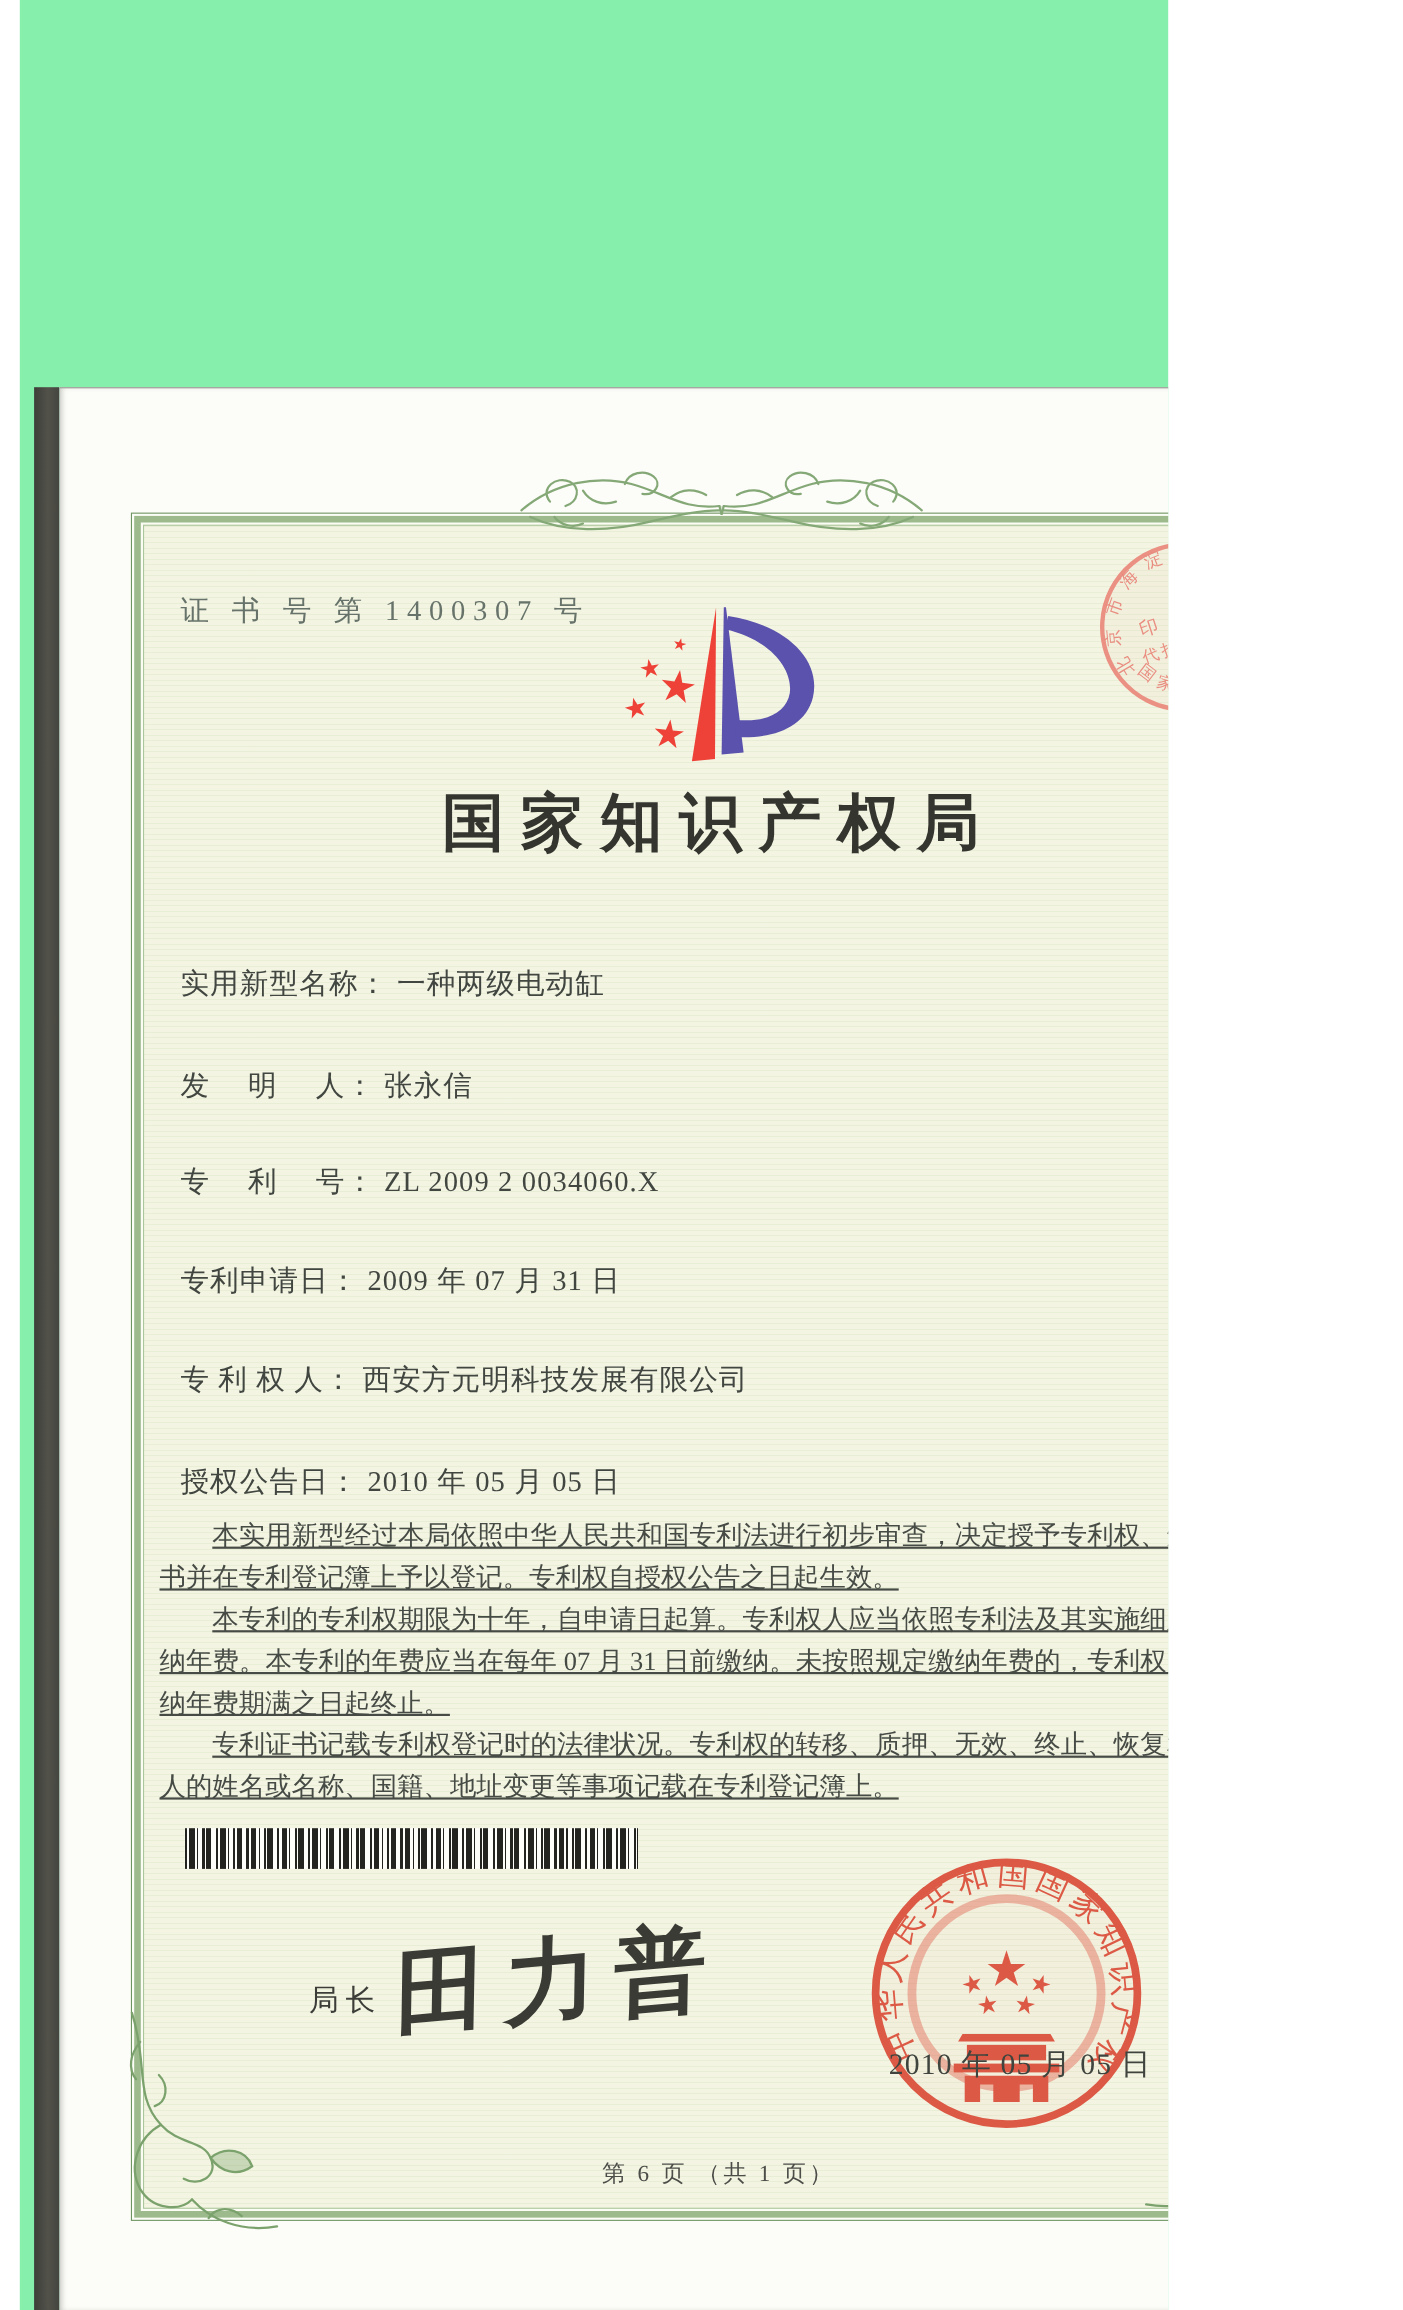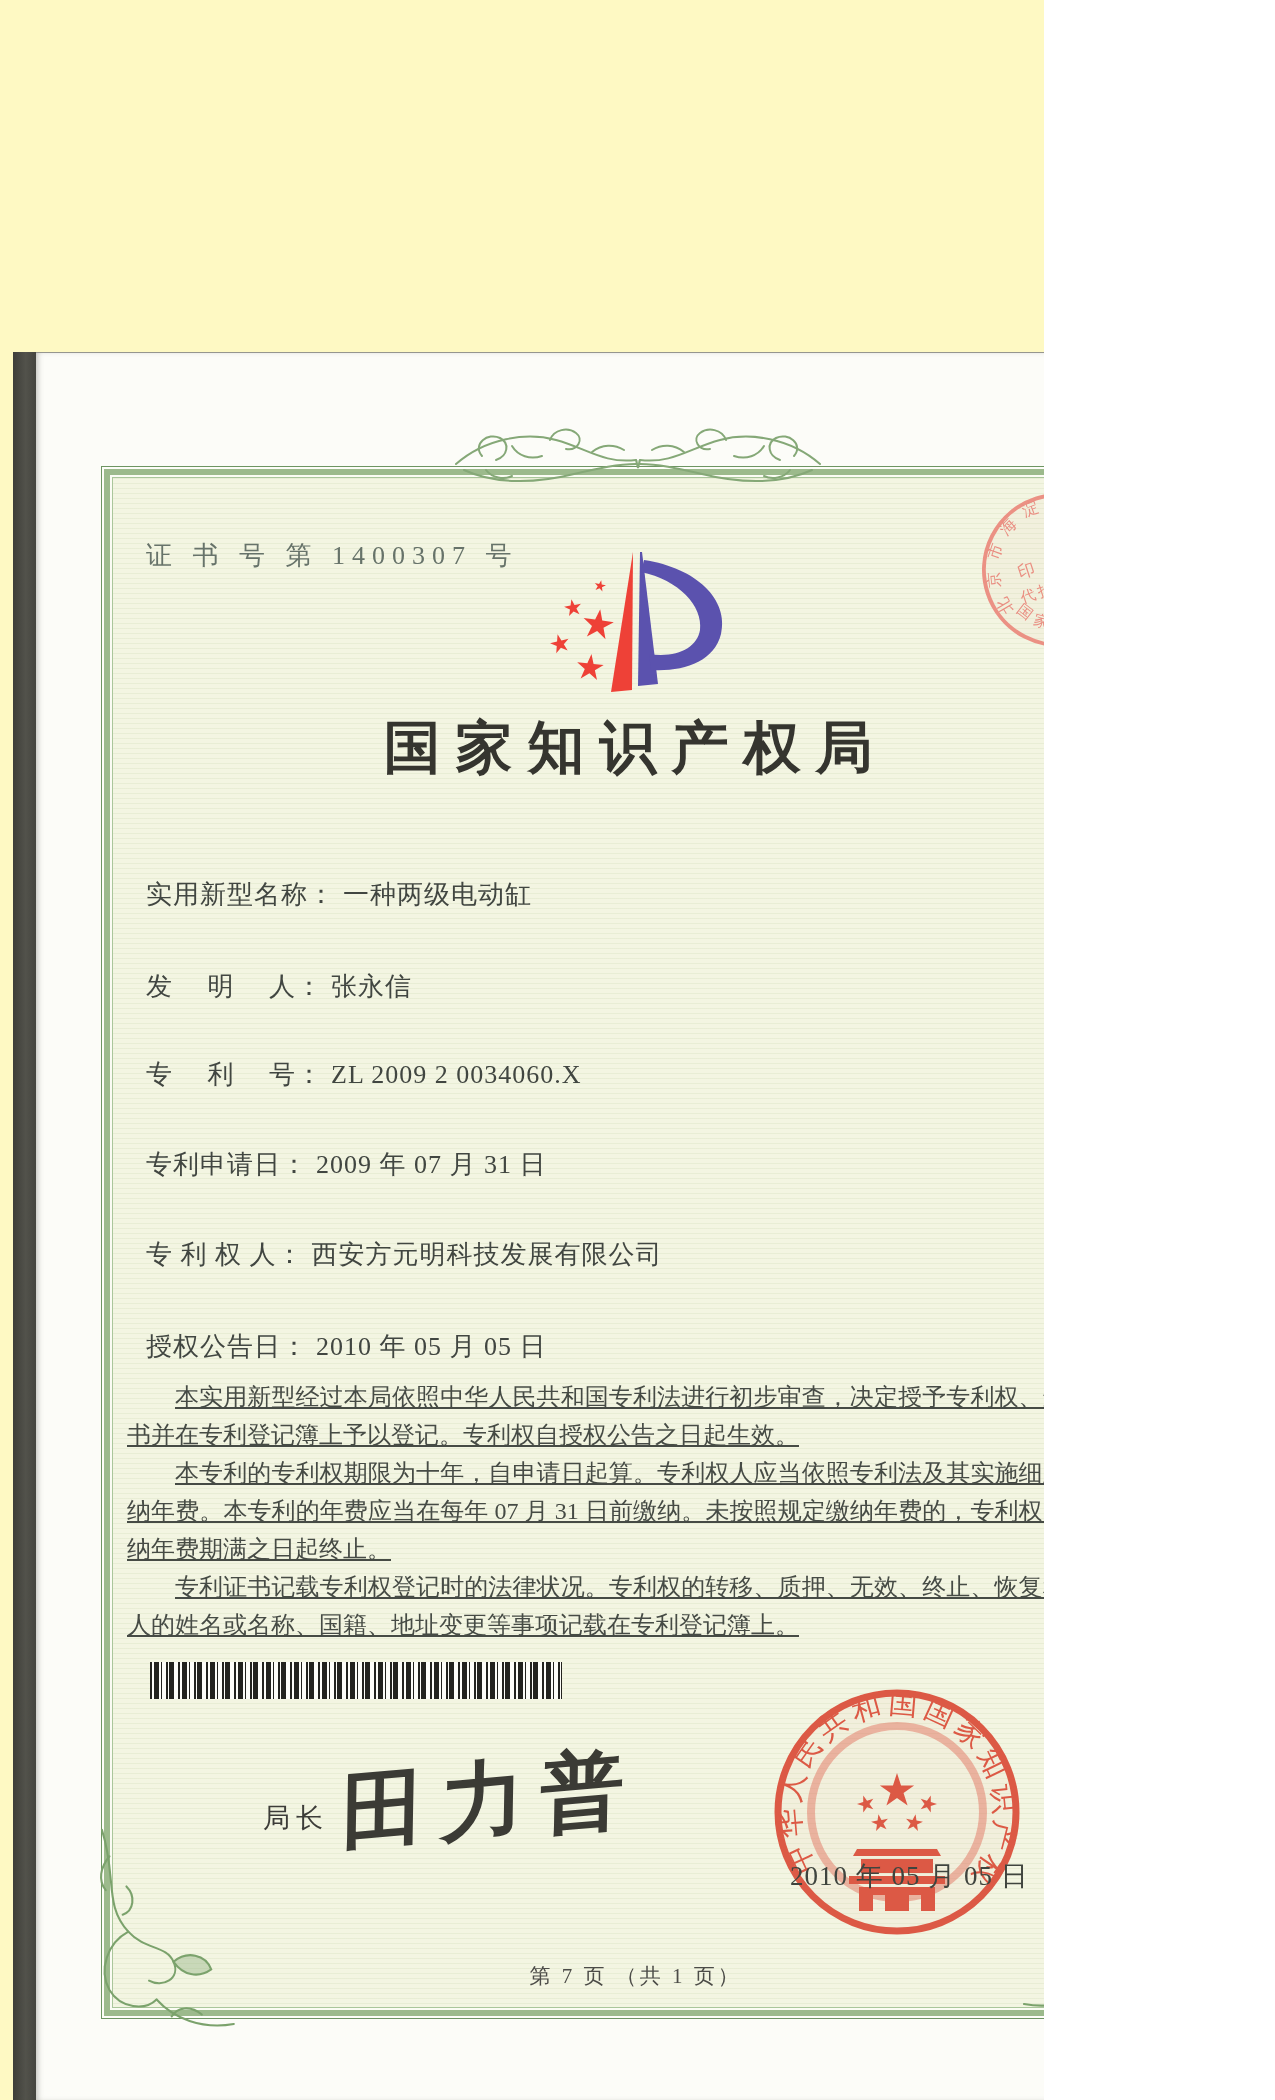--- a/index.html
+++ b/index.html
@@ -1,20 +1,21 @@
 <!DOCTYPE html>
 <html><head>
 <meta charset="utf-8">
 <style>
   * { margin:0; padding:0; box-sizing:border-box; }
   html,body { background:#ffffff; }
   .canvas {
     position:relative; width:1044px; height:2100px; overflow:hidden;
-    background:#fef9c3;
+    background:#86efac;
     font-family:"Liberation Serif","DejaVu Serif",serif;
+    margin-left:18px;
   }
   .spine {
     position:absolute; left:13px; top:352px; width:23px; height:1748px;
     background:linear-gradient(90deg,#3e3e39 0%,#52524b 55%,#45453f 100%);
   }
   .paper {
     position:absolute; left:36px; top:352px; width:1239px; height:1748px;
     background:#fcfcf8;
     border-top:1px solid #96968f;
     box-shadow:inset 4px 0 6px -3px rgba(90,90,85,.45);
@@ -215,15 +216,15 @@
       <use href="#star" transform="translate(145,140) scale(9) rotate(10)"></use>
       <path d="M88,166 L168,166 L172,173 L84,173 Z"></path>
       <rect x="92" y="176" width="72" height="14"></rect>
       <rect x="80" y="193" width="96" height="8"></rect>
       <path d="M90,204 L166,204 L166,228 L90,228 Z M104,212 L116,212 L116,228 L104,228 Z M140,212 L152,212 L152,228 L140,228 Z" fill-rule="evenodd"></path>
     </g>
   </svg>
 
   <div class="seal-date">2010 年 05 月 05 日</div>
 
-  <div class="footer">第 7 页 （共 1 页）</div>
+  <div class="footer">第 6 页 （共 1 页）</div>
 
 </div>
 
 </body></html>

